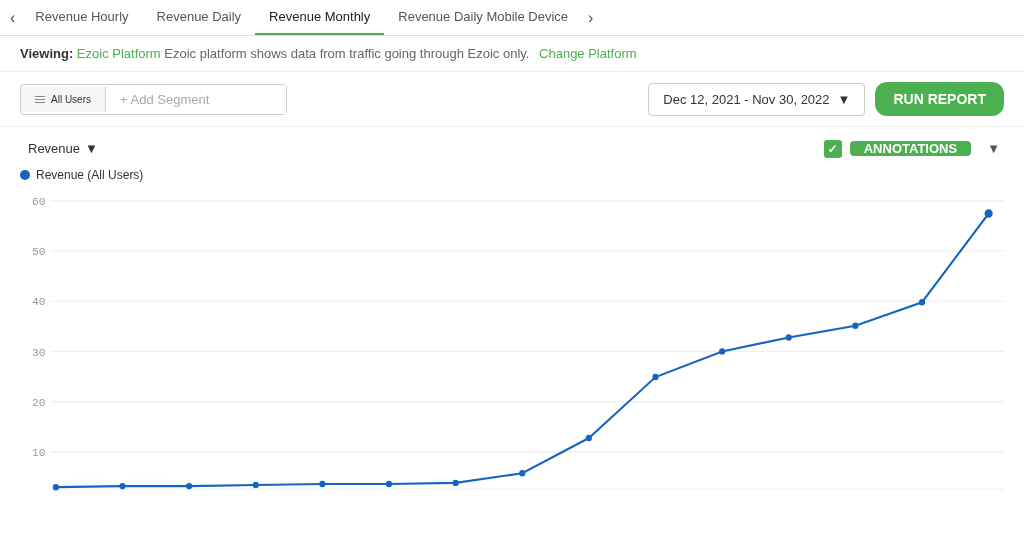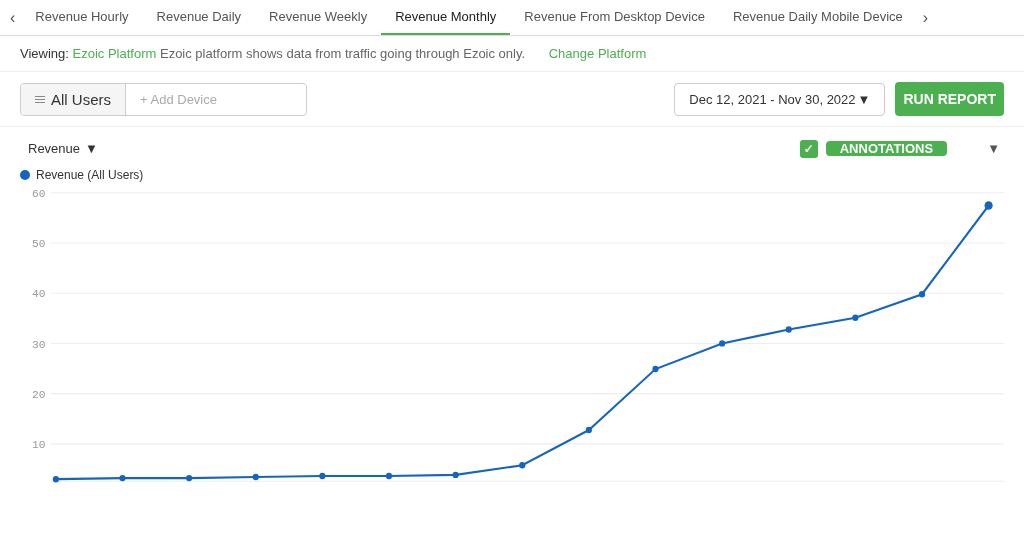--- a/index.html
+++ b/index.html
@@ -44,24 +44,24 @@
       border-bottom: 3px solid #4caf50;
     }
 
     
     .info-bar {
       padding: 10px 20px;
       background: #fff;
       font-size: 13px;
       border-bottom: 1px solid #eee;
     }
-    .info-bar .platform-label { color: #333; }
+    .info-bar .platform-label { color: #333; font-weight: bold; }
     .info-bar .platform-name { color: #4caf50; font-weight: normal; }
     .info-bar .platform-desc { color: #666; margin-left: 0; }
-    .info-bar .change-link { color: #4caf50; cursor: pointer; text-decoration: none; margin-left: 20px; }
+    .info-bar .change-link { color: #4caf50; cursor: pointer; text-decoration: none; margin-left: 6px; }
 
     
     .controls-bar {
       display: flex;
       align-items: center;
       padding: 10px 20px;
       background: #fff;
       border-bottom: 1px solid #eee;
       gap: 10px;
     }
@@ -73,21 +73,21 @@
       overflow: hidden;
     }
     .all-users-btn {
       display: flex;
       align-items: center;
       gap: 6px;
       padding: 7px 14px;
       background: #f5f5f5;
       border: none;
       cursor: pointer;
-      font-size: 15px;
+      font-size: 10px;
       color: #333;
       border-right: 1px solid #ccc;
     }
     .drag-icon {
       display: inline-flex;
       flex-direction: column;
       gap: 2px;
     }
     .drag-icon span {
       display: block;
@@ -103,51 +103,51 @@
       border: none;
       cursor: pointer;
       font-size: 13px;
       color: #aaa;
       min-width: 180px;
     }
     .date-range-btn {
       margin-left: auto;
       display: flex;
       align-items: center;
-      gap: 2px;
+      gap: 8px;
       padding: 8px 14px;
       border: 1px solid #ccc;
       border-radius: 4px;
       background: #fff;
       cursor: pointer;
       font-size: 13px;
       color: #333;
     }
     .run-report-btn {
-      padding: 9px 8px;
+      padding: 9px 18px;
       background: #4caf50;
       color: #fff;
       border: none;
-      border-radius: 4px;
+      border-radius: 12px;
       font-size: 14px;
       font-weight: bold;
       cursor: pointer;
       white-space: nowrap;
     }
 
     
     .chart-section {
       padding: 10px 20px 0 20px;
       background: #fff;
     }
     .chart-toolbar {
       display: flex;
       align-items: center;
       margin-bottom: 8px;
-      gap: 26px;
+      gap: 2px;
     }
     .metric-dropdown {
       display: flex;
       align-items: center;
       gap: 5px;
       cursor: pointer;
       font-size: 13px;
       color: #333;
       padding: 4px 8px;
       border-radius: 3px;
@@ -192,20 +192,21 @@
       font-size: 13px;
       color: #555;
       padding: 4px;
     }
 
     
     .chart-legend {
       display: flex;
       align-items: center;
       gap: 6px;
+      margin-bottom: 8px;
       font-size: 12px;
       color: #333;
     }
     .legend-dot {
       width: 10px;
       height: 10px;
       border-radius: 50%;
       background: #1565c0;
       flex-shrink: 0;
     }
@@ -226,28 +227,22 @@
 <body>
 
 <div class="tab-bar">
   <button class="tab-nav-btn">‹</button>
   <div class="tab-item">
     <span>Revenue Hourly</span>
   </div>
   <div class="tab-item">
     <span>Revenue Daily</span>
   </div>
-  <div class="tab-item">
-    <span>Revenue Weekly</span>
-  </div>
   <div class="tab-item active">
     <span>Revenue Monthly</span>
-  </div>
-  <div class="tab-item">
-    <span>Revenue From Desktop Device</span>
   </div>
   <div class="tab-item">
     <span>Revenue Daily Mobile Device</span>
   </div>
   <button class="tab-nav-btn">›</button>
 </div>
 
 <div class="info-bar">
   <span class="platform-label">Viewing:</span>
   <strong class="platform-name">Ezoic Platform</strong>
@@ -259,21 +254,21 @@
   <div class="segment-box">
     <button class="all-users-btn">
       <span class="drag-icon">
         <span></span>
           <span></span>
           <span></span>
       </span>
       <span>All Users</span>
     </button>
     <button class="add-segment-btn">
-      <span>+ Add Device</span>
+      <span>+ Add Segment</span>
     </button>
   </div>
   <button class="date-range-btn">
     <span>Dec 12, 2021 - Nov 30, 2022</span>
     <span>▼</span>
   </button>
   <button class="run-report-btn">
     <span>RUN REPORT</span>
   </button>
 </div>

